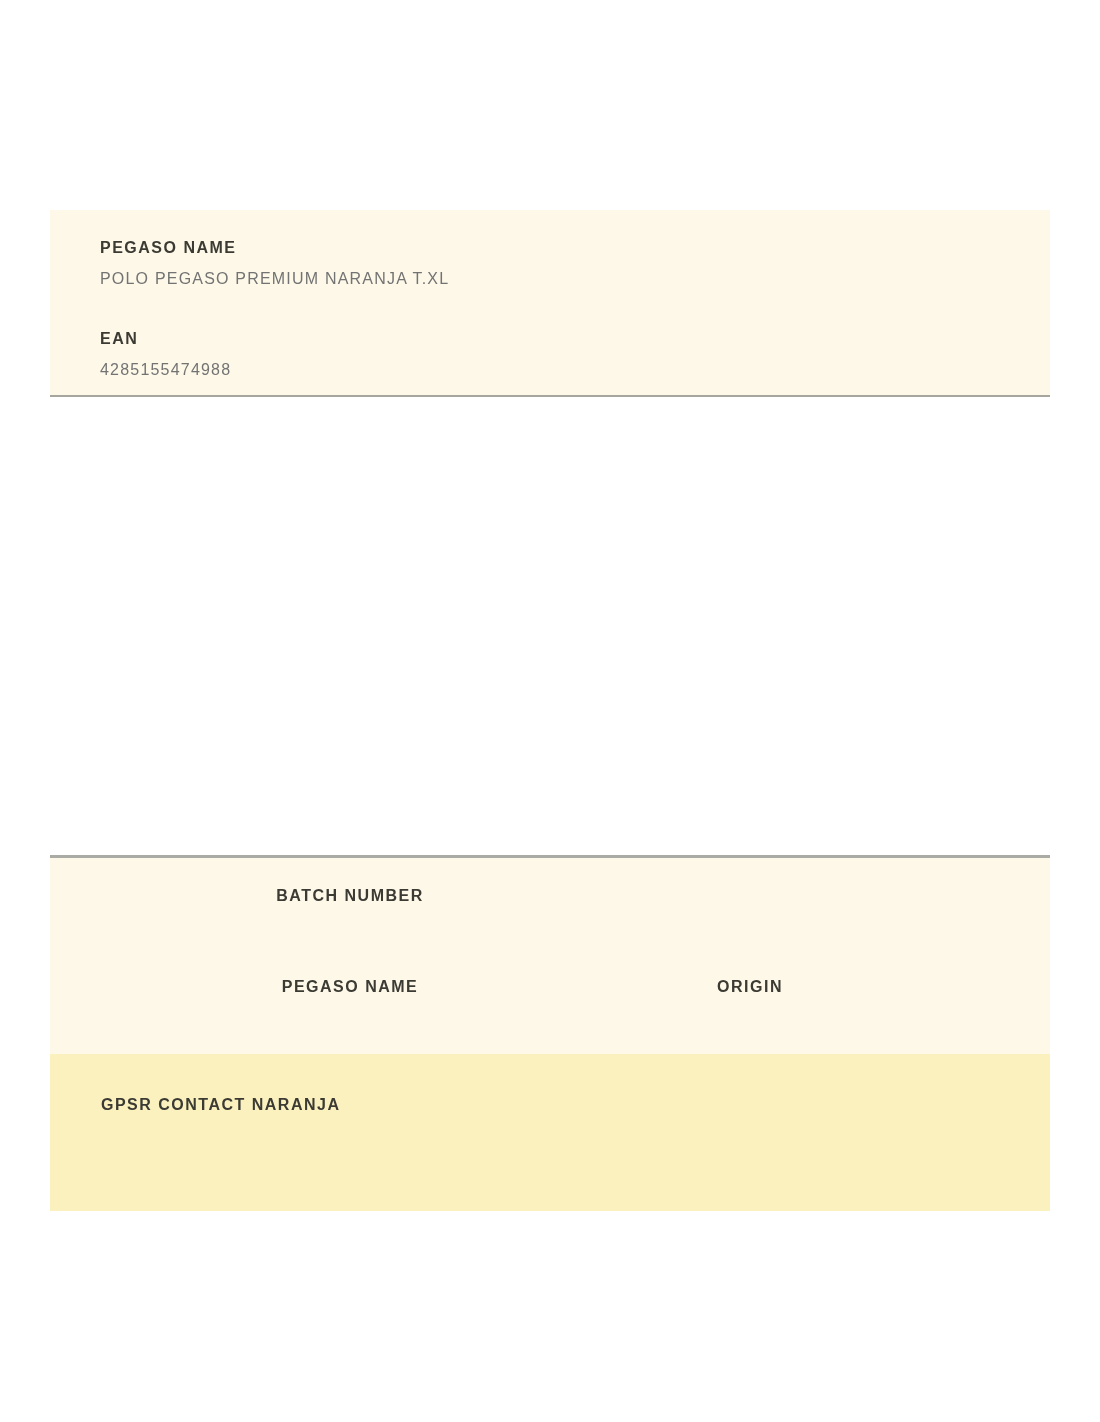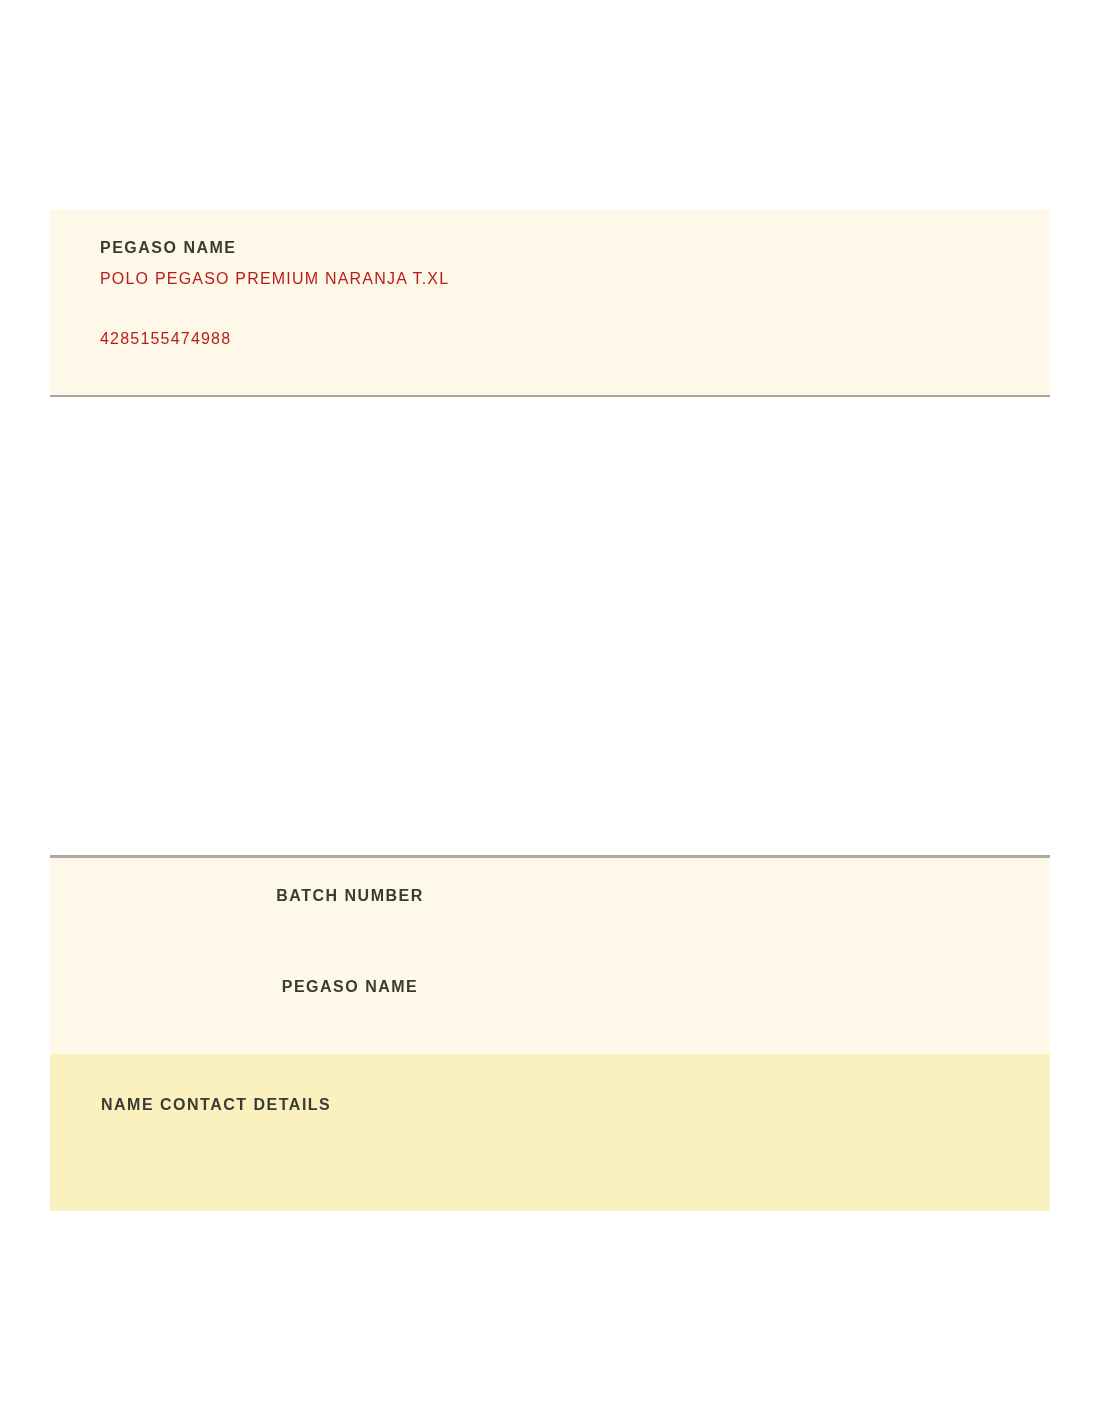--- a/index.html
+++ b/index.html
@@ -44,59 +44,64 @@
     letter-spacing: 1.5px;
     line-height: 20px;
     color: #3B3A33;
     margin-bottom: 11px;
   }
   .field-value {
     font-size: 16px;
     font-weight: normal;
     letter-spacing: 1.2px;
     line-height: 20px;
-    color: #b91c1c;
+    color: #737373;
     min-height: 20px;
   }
   .batch-grid {
     width: 800px;
     margin: 0 auto;
     display: grid;
     grid-template-columns: 400px 400px;
   }
   .batch-cell { text-align: center; }
   .batch-cell .field-label { margin-bottom: 11px; }
 </style>
 </head>
 <body>
 
 <section class="panel panel-product">
   <div class="field-group">
     <div class="field-label">PEGASO NAME</div>
     <div class="field-value">POLO PEGASO PREMIUM NARANJA T.XL</div>
   </div>
   <div class="field-group">
+    <div class="field-label">EAN</div>
     <div class="field-value">4285155474988</div>
   </div>
 </section>
 
 <section class="panel panel-batch">
   <div class="batch-grid">
     <div class="batch-cell field-group">
       <div class="field-label">BATCH NUMBER</div>
       <div class="field-value"></div>
     </div>
     <div class="batch-cell field-group">
       <div class="field-value"></div>
     </div>
     <div class="batch-cell field-group">
       <div class="field-label">PEGASO NAME</div>
       <div class="field-value"></div>
     </div>
+    <div class="batch-cell field-group">
+      <div class="field-label">ORIGIN</div>
+      <div class="field-value"></div>
+    </div>
   </div>
 </section>
 
 <section class="panel panel-gpsr">
   <div class="field-group">
-    <div class="field-label">NAME CONTACT DETAILS</div>
+    <div class="field-label">GPSR CONTACT NARANJA</div>
     <div class="field-value"></div>
   </div>
 </section>
 
 </body></html>

